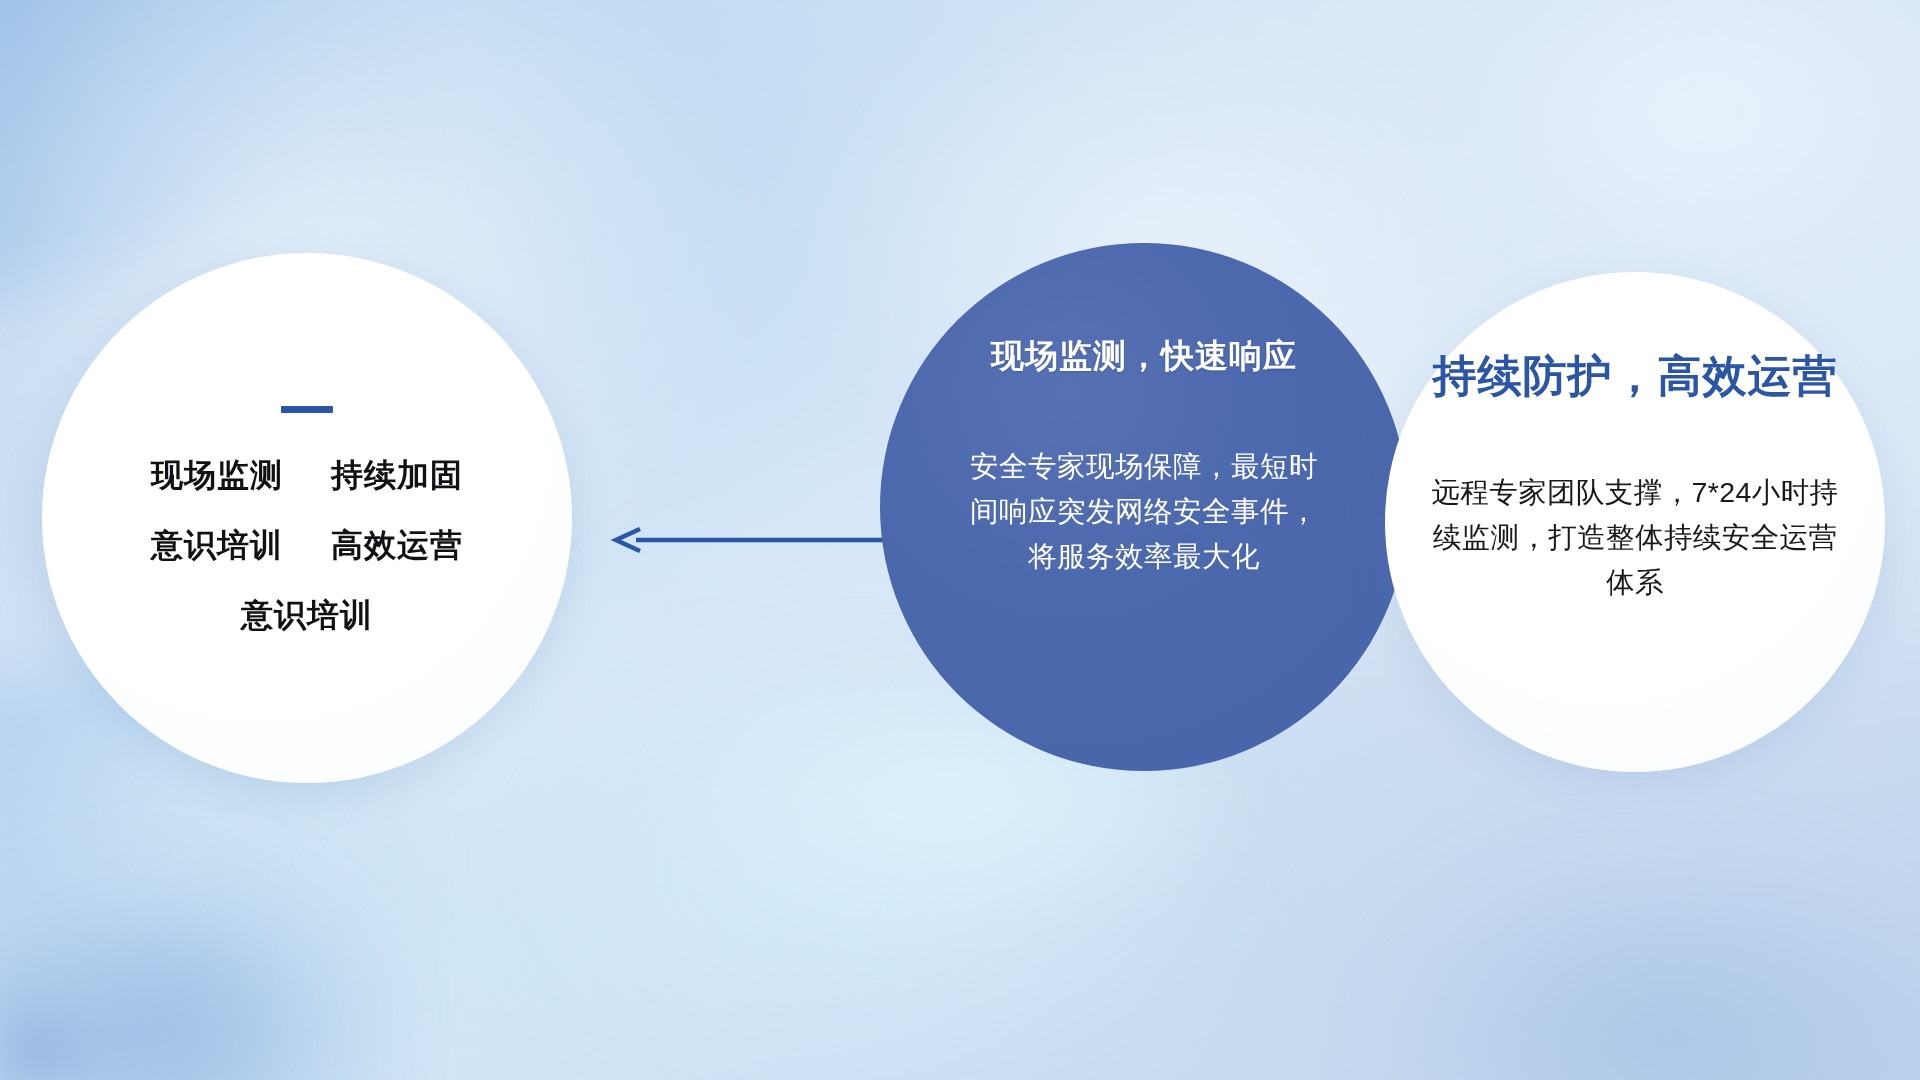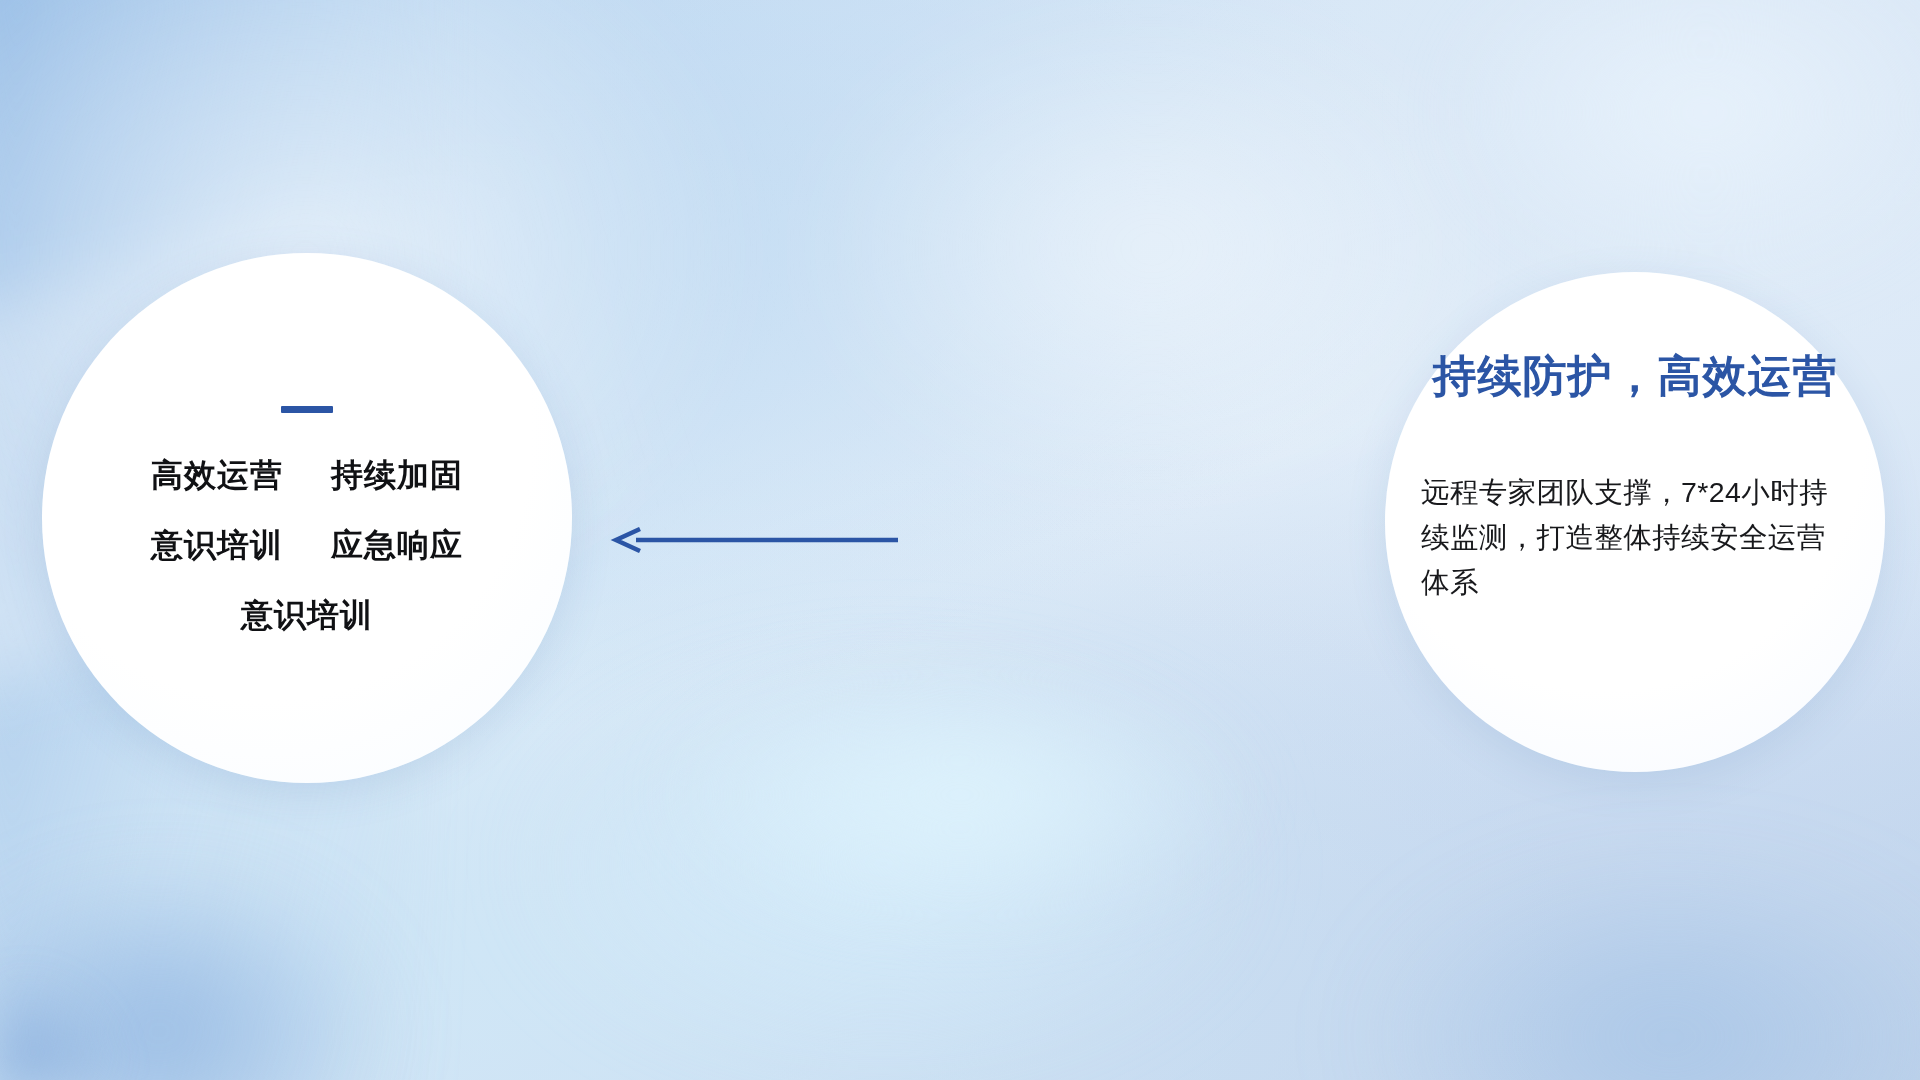--- a/index.html
+++ b/index.html
@@ -126,21 +126,21 @@
     padding-top:82px;
     z-index:3;
   }
   #right-title {
     font-size:44px; font-weight:bold; color:#2b55a5;
     letter-spacing:1px; white-space:nowrap; line-height:1;
   }
   #right-body {
     margin-top:72px; width:428px;
     font-size:28.5px; color:#18191c; line-height:1.58;
-    letter-spacing:0.4px;
+    text-align:center; letter-spacing:0.4px;
   }
 
   
   #arrow-connector {
     position:absolute; left:608px; top:527px; width:290px; height:26px;
     z-index:1;
   }
   #arrow-connector svg { display:block; }
 </style>
 </head>
@@ -166,35 +166,39 @@
     <svg width="290" height="26" viewBox="0 0 290 26" aria-hidden="true">
       <line x1="28" y1="13" x2="290" y2="13" stroke="#2b55a5" stroke-width="4.5"></line>
       <polyline points="32,2 8,13 32,24" fill="none" stroke="#2b55a5" stroke-width="4.5" stroke-linejoin="miter" stroke-linecap="butt"></polyline>
     </svg>
   </div>
 
   <div class="circle" id="circle-left">
     <div id="left-divider"></div>
 
     <div class="left-line">
-      <span>高效运营</span>
+      <span>现场监测</span>
       <span class="gap"></span>
       <span>持续加固</span>
     </div>
 
     <div class="left-line">
       <span>意识培训</span>
       <span class="gap"></span>
-      <span>应急响应</span>
+      <span>高效运营</span>
     </div>
 
     <div class="left-line last">
       <span>意识培训</span>
     </div>
   </div>
 
+  <div class="circle" id="circle-middle">
+    <div id="middle-title">现场监测，快速响应</div>
+    <div id="middle-body">安全专家现场保障，最短时间响应突发网络安全事件，将服务效率最大化</div>
+  </div>
 
   <div class="circle" id="circle-right">
     <div id="right-title">持续防护，高效运营</div>
     <div id="right-body">远程专家团队支撑，7*24小时持续监测，打造整体持续安全运营体系</div>
   </div>
 
 </div>
 
 </body></html>

